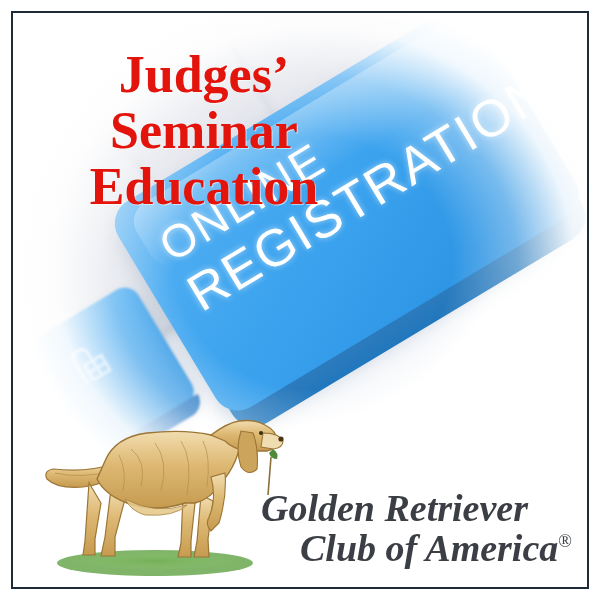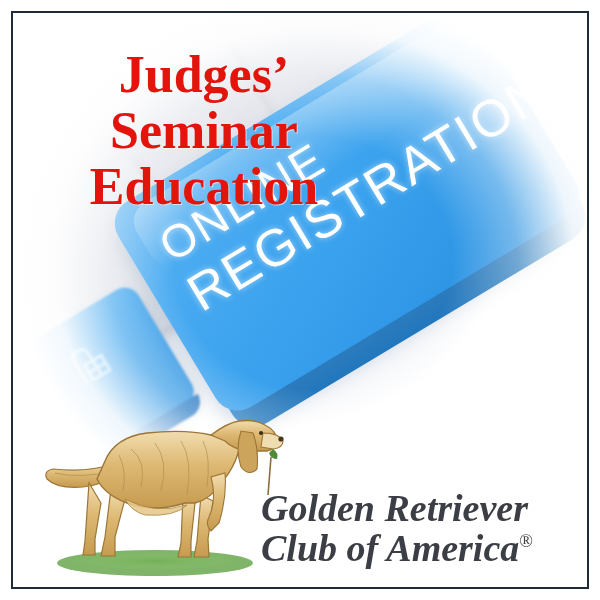--- a/index.html
+++ b/index.html
@@ -168,21 +168,21 @@
     font-family:"Liberation Serif", serif;
     font-style:italic;
     font-weight:700;
     font-size:38px;
     line-height:1.04;
     color:#3b3f45;
     text-shadow:1px 1px 1px rgba(255,255,255,.8);
     white-space:nowrap;
   }
   .wordmark .w1{display:block;margin-top:36px;}
-  .wordmark .w2{display:block;}
+  .wordmark .w2{display:block;margin-left:39px;}
   .wordmark sup{font-size:18px;vertical-align:super;font-style:normal;font-weight:400;}
 
   
   .doglogo{
     position:absolute;
     left:22px;top:378px;
     width:250px;height:195px;
   }
   .doglogo svg{display:block;width:100%;height:100%;}
 </style>

